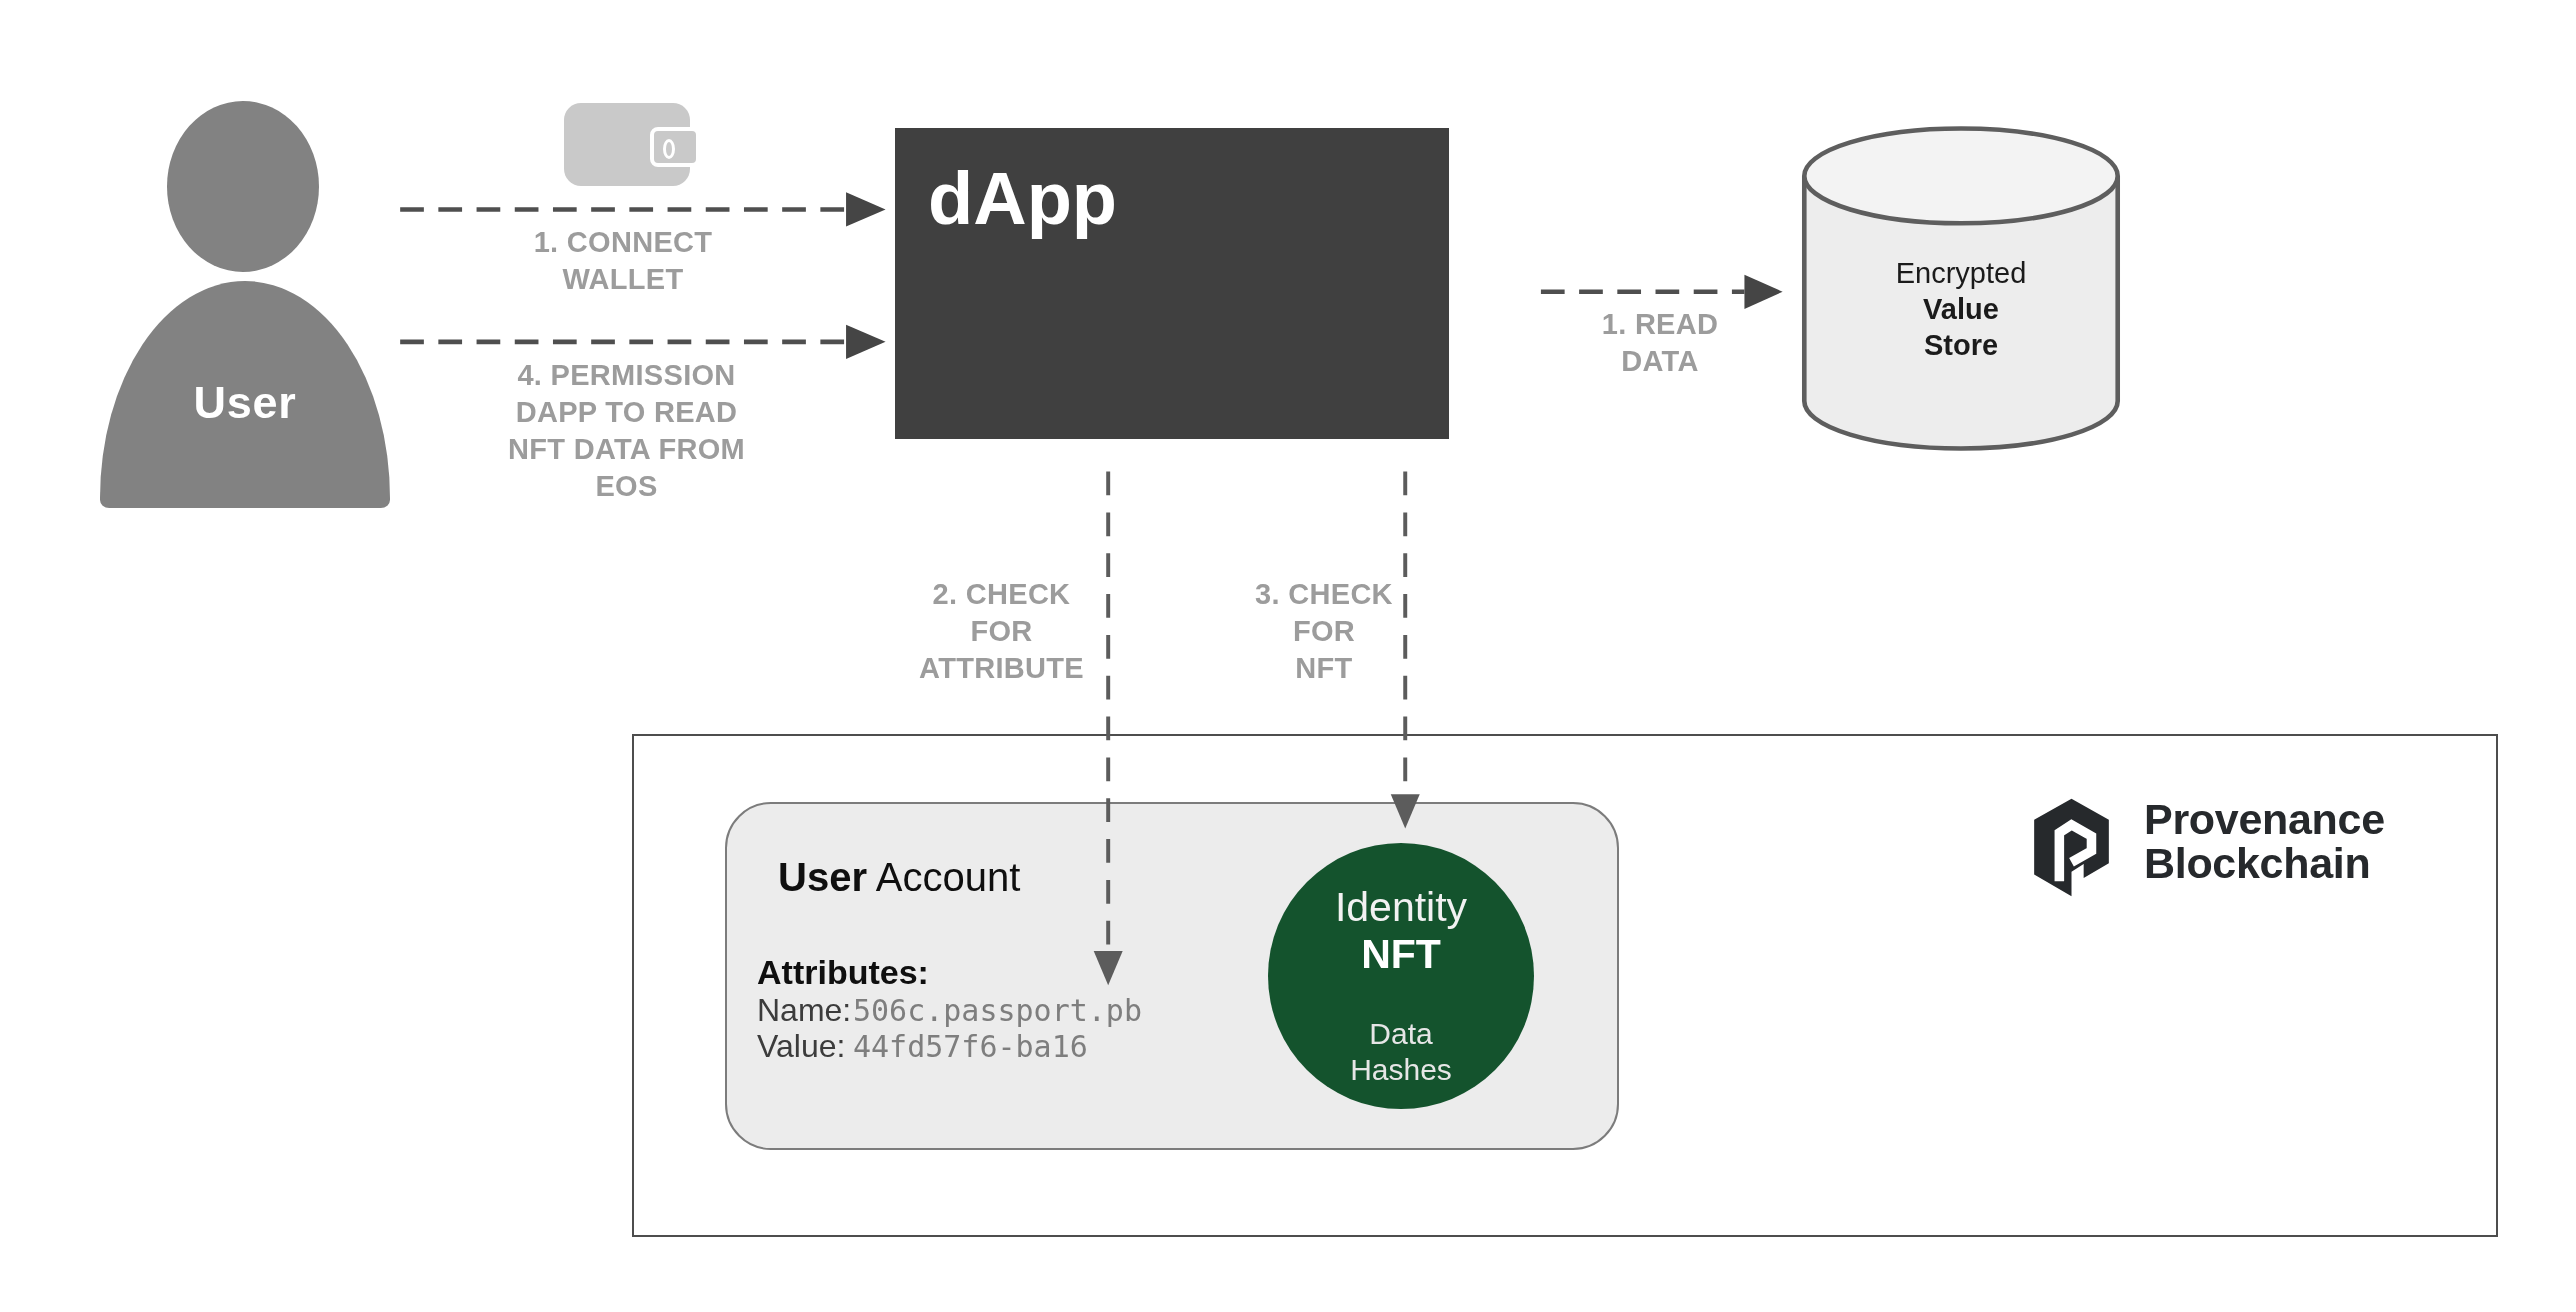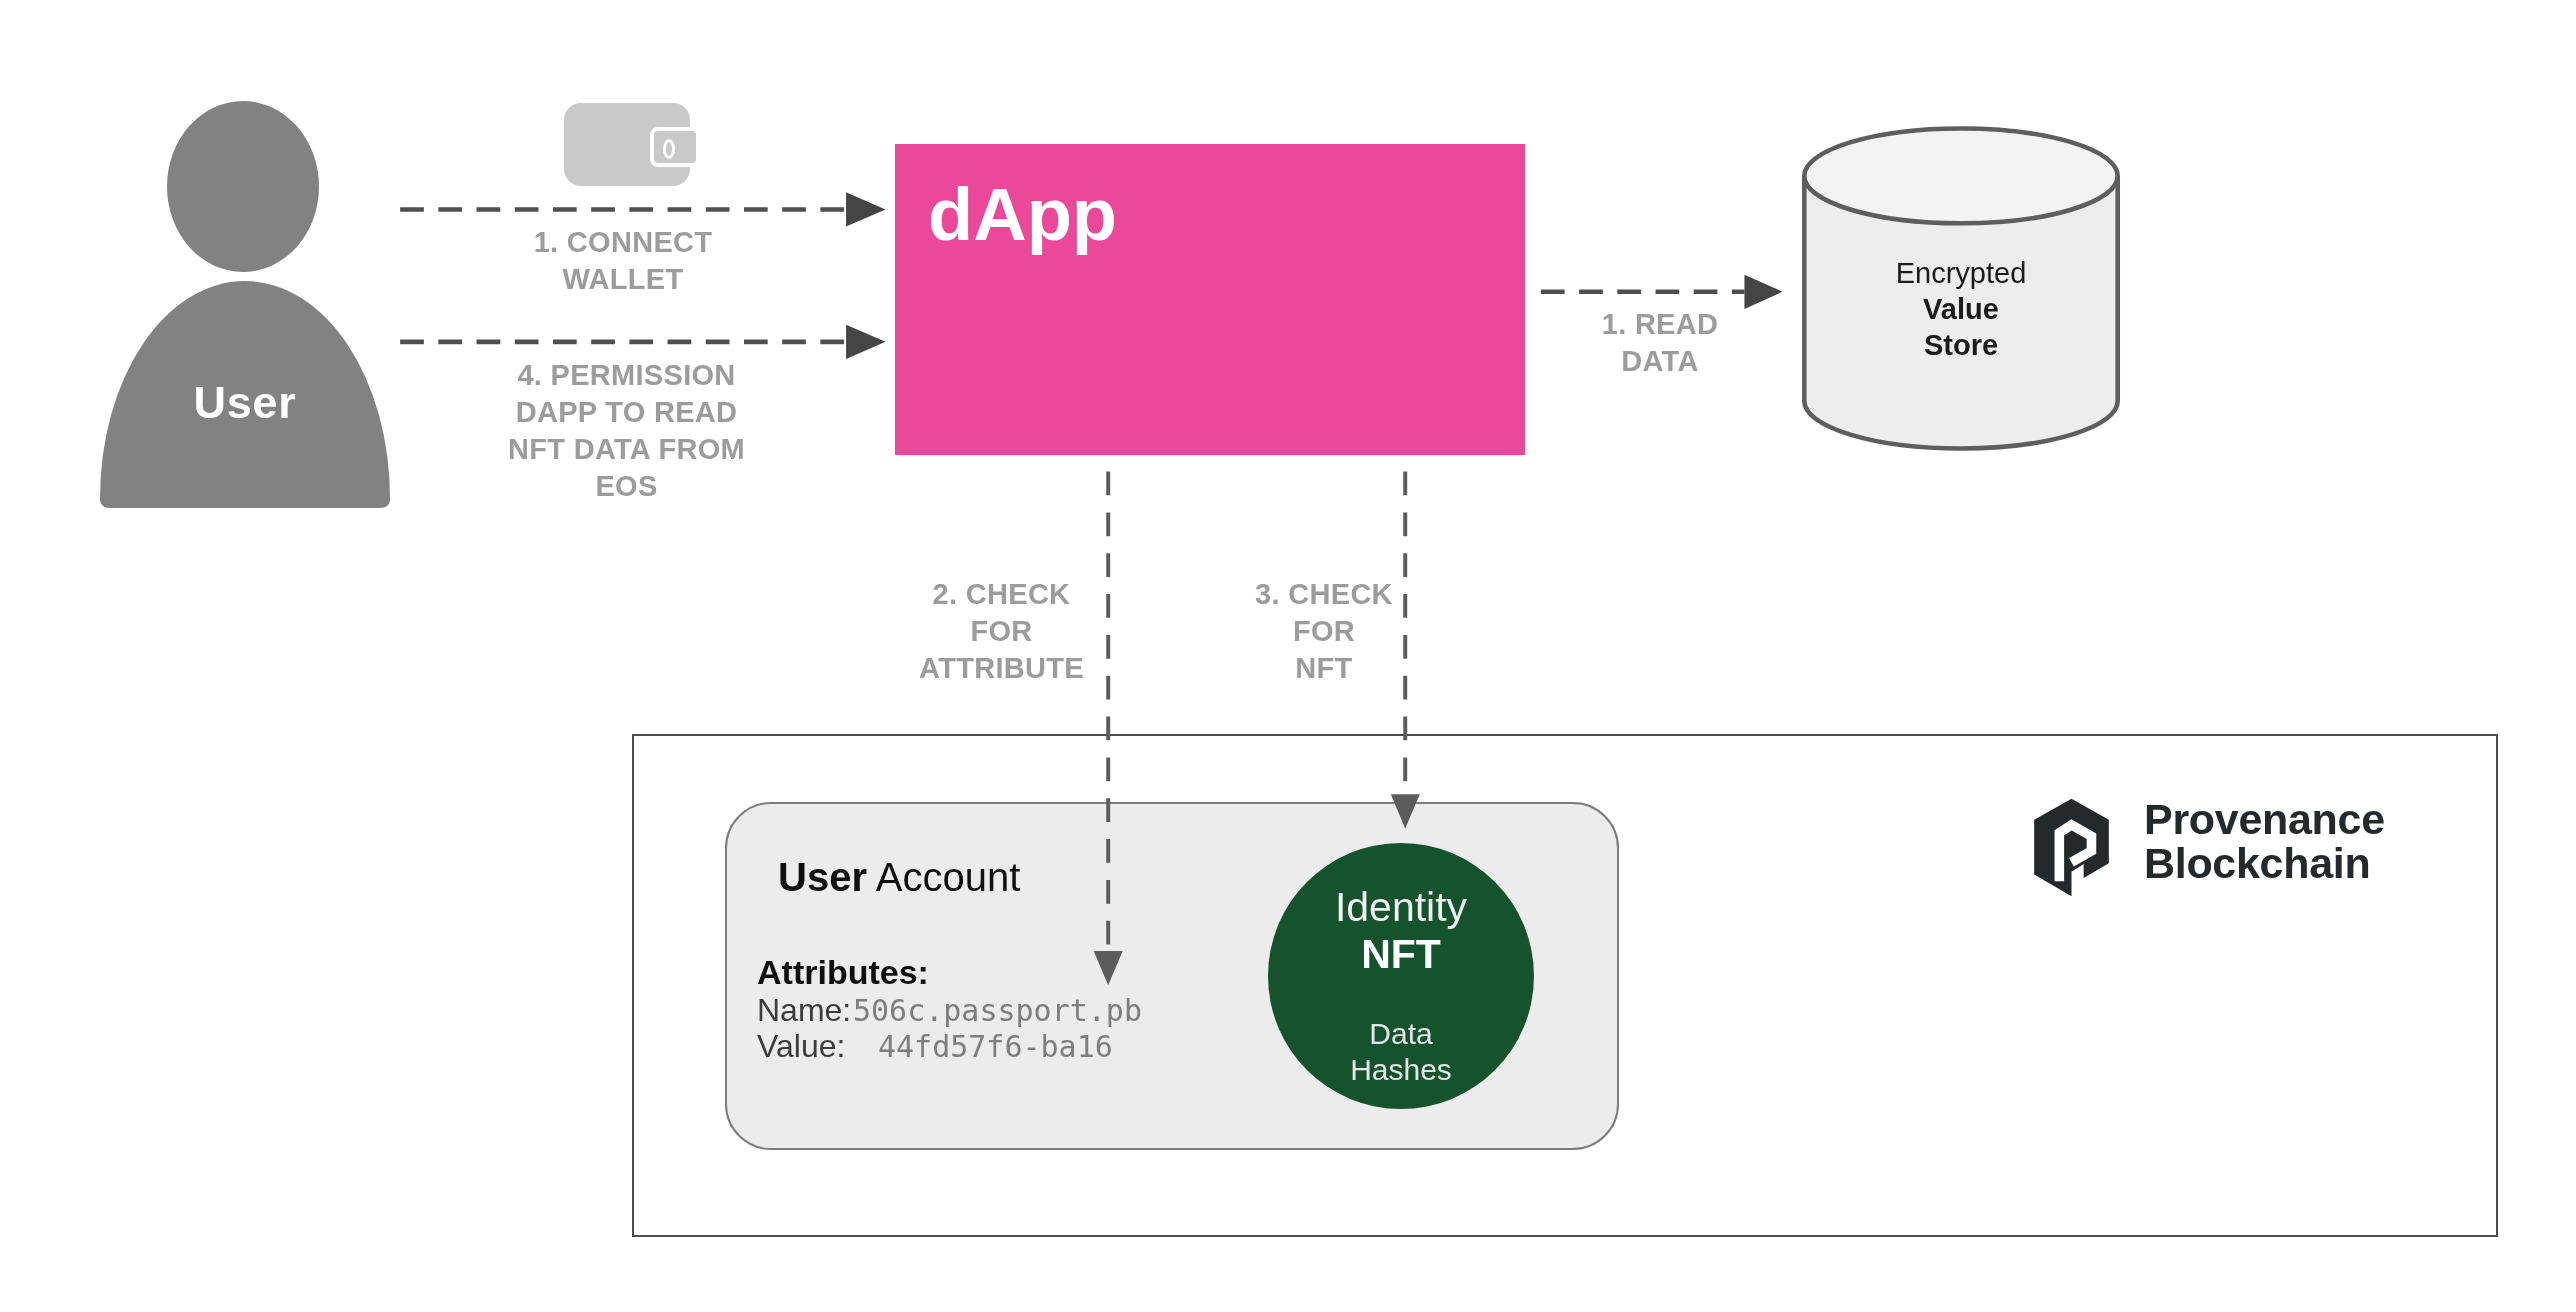--- a/index.html
+++ b/index.html
@@ -28,21 +28,21 @@
   
   .step{color:#9c9c9c;font-weight:700;font-size:29px;line-height:37px;text-align:center;
     letter-spacing:0.3px;}
   .step1{left:491px;top:224px;width:264px;}
   .step4{left:455px;top:357px;width:343px;}
   .step5{left:1535px;top:306px;width:250px;}
   .step2{left:863px;top:576px;width:277px;}
   .step3{left:1212px;top:576px;width:224px;text-align:center;}
 
   
-  .dapp-box{left:895px;top:144px;width:630px;height:311px;background:#ec4899;}
+  .dapp-box{left:895px;top:128px;width:554px;height:311px;background:#404040;}
   .dapp-label{left:33px;top:28px;color:#ffffff;font-size:74px;font-weight:700;}
 
   
   .store{left:1801px;top:125px;width:320px;height:327px;}
   .store-text{left:0;top:130px;width:100%;text-align:center;color:#1b1b1b;
     font-size:29px;line-height:36px;}
   .w400{font-weight:400;}
   .w700{font-weight:700;}
 
   
@@ -54,21 +54,21 @@
     border:2.6px solid #7c7c7c;border-radius:46px;box-sizing:border-box;z-index:2;}
   .account-title{left:778px;top:855px;font-size:40px;color:#0f0f0f;}
   .account-title .t-bold{font-weight:700;}
   .account-title .t-reg{font-weight:400;}
   .attr-heading{left:757px;top:953px;font-size:34px;font-weight:700;color:#0f0f0f;}
   .attr-row{left:757px;display:flex;align-items:baseline;}
   .attr-row .lbl{width:96px;font-size:32px;color:#3c3c3c;}
   .attr-row .val{font-family:"DejaVu Sans Mono","Liberation Mono",monospace;
     font-size:30px;color:#7e7e7e;}
   .row-name{top:992px;}
-  .row-value{top:1028px;gap:25px;}
+  .row-value{top:1028px;}
 
   
   .nft-circle{left:1268px;top:843px;width:266px;height:266px;border-radius:50%;
     background:#14532d;z-index:3;text-align:center;}
   .nft-line1{left:0;top:41px;width:100%;color:#f2f2f2;font-size:41px;font-weight:300;}
   .nft-line2{left:0;top:88px;width:100%;color:#ffffff;font-size:41px;font-weight:700;}
   .nft-line3{left:0;top:173px;width:100%;color:#e6e6e6;font-size:30px;line-height:36px;font-weight:300;}
 
   
   .logo-mark{left:2018px;top:798px;width:107px;height:99px;}

